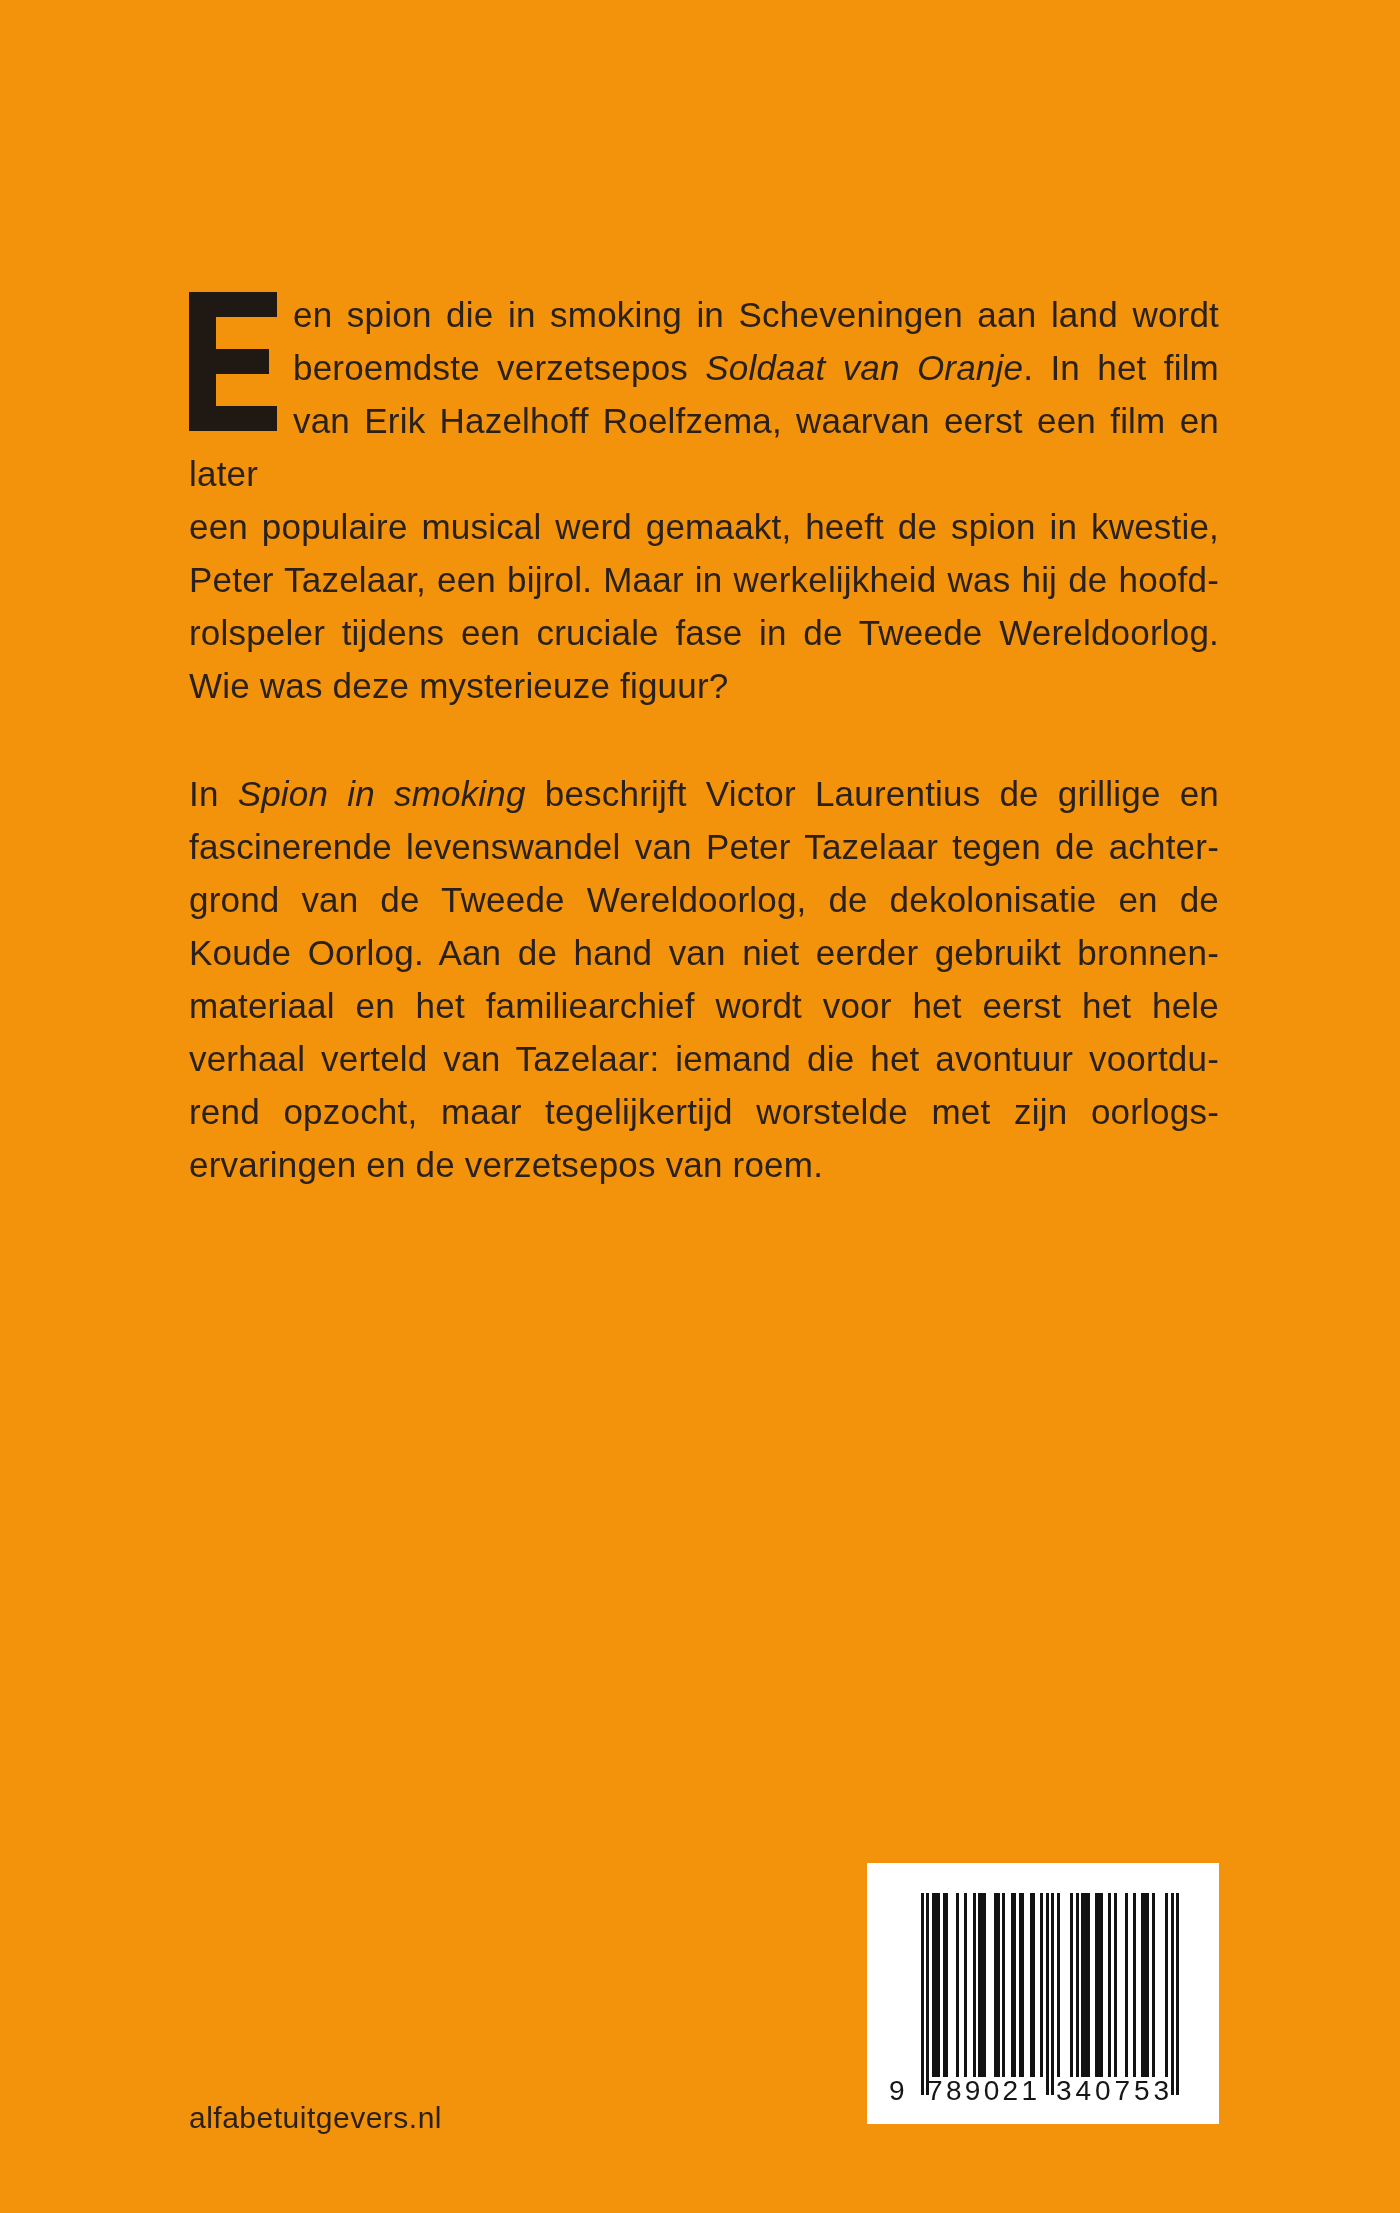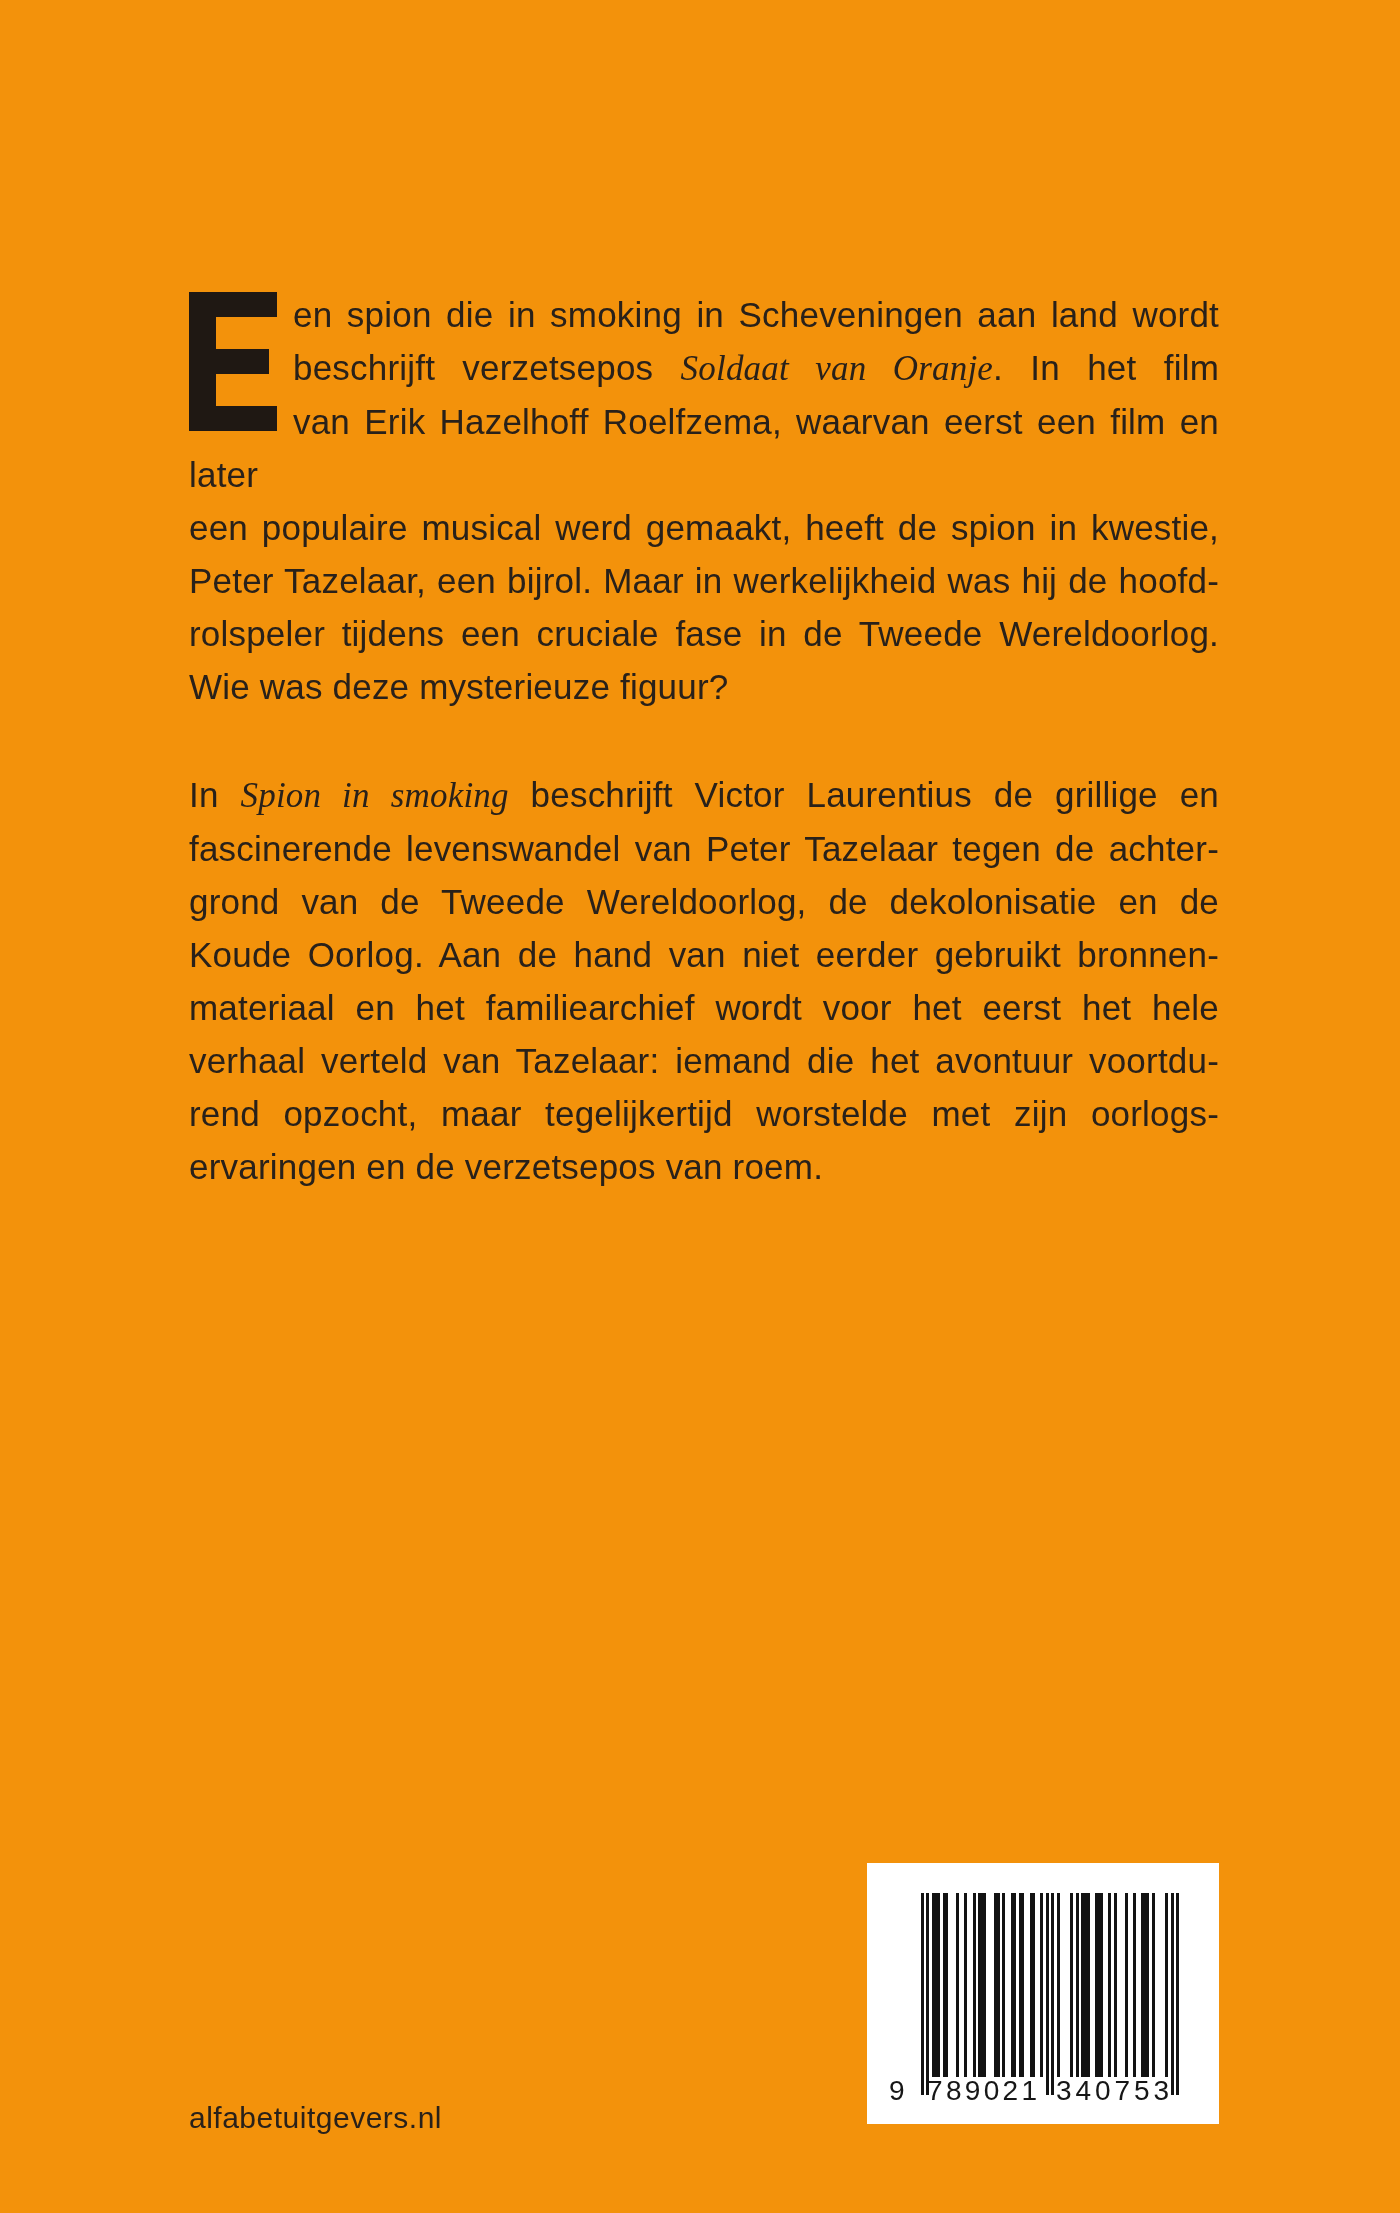--- a/index.html
+++ b/index.html
@@ -14,21 +14,21 @@
     position: absolute;
     left: 189px; top: 288px; width: 1030px;
     font-size: 35px; line-height: 53px;
     color: #29211a;
     letter-spacing: 0.2px;
   }
   .para { overflow: visible; }
   .para2 { margin-top: 55px; }
   .line { text-align: justify; text-align-last: justify; white-space: normal; }
   .line.no-just { text-align: right; text-align-last: left; }
-  .it { font-style: italic; font-family: Liberation Serif, serif; }
+  .it { font-style: italic; }
   .dropcap {
     float: left;
     width: 104px; height: 150px;
   }
   .dropcap svg { display: block; margin-top: 4px; }
   .sr-only {
     position: absolute; width: 1px; height: 1px;
     overflow: hidden; clip: rect(0 0 0 0); white-space: nowrap;
   }
   .website {
@@ -75,21 +75,21 @@
         <span class="sr-only">E</span>
         <svg width="88" height="139" viewBox="0 0 88 139" shape-rendering="crispEdges">
           <rect x="0" y="0" width="27" height="139" fill="#1f1813"></rect>
           <rect x="0" y="0" width="88" height="25" fill="#1f1813"></rect>
           <rect x="0" y="57" width="80" height="25" fill="#1f1813"></rect>
           <rect x="0" y="114" width="88" height="25" fill="#1f1813"></rect>
         </svg>
       </div>
 
     <div class="line"><span>en spion die in smoking in Scheveningen aan land wordt</span></div>
-        <div class="line"><span>beschrijft verzetsepos </span><span class="it">Soldaat van Oranje</span><span>. In het film</span></div>
+        <div class="line"><span>beroemdste verzetsepos </span><span class="it">Soldaat van Oranje</span><span>. In het film</span></div>
         <div class="line"><span>van Erik Hazelhoff Roelfzema, waarvan eerst een film en later</span></div>
         <div class="line"><span>een populaire musical werd gemaakt, heeft de spion in kwestie,</span></div>
         <div class="line"><span>Peter Tazelaar, een bijrol. Maar in werkelijkheid was hij de hoofd-</span></div>
         <div class="line"><span>rolspeler tijdens een cruciale fase in de Tweede Wereldoorlog.</span></div>
         <div class="line no-just"><span>Wie was deze mysterieuze figuur?</span></div>
       </div>
     <div class="para para2">
 
     <div class="line"><span>In </span><span class="it">Spion in smoking</span><span> beschrijft Victor Laurentius de grillige en</span></div>
         <div class="line"><span>fascinerende levenswandel van Peter Tazelaar tegen de achter-</span></div>

